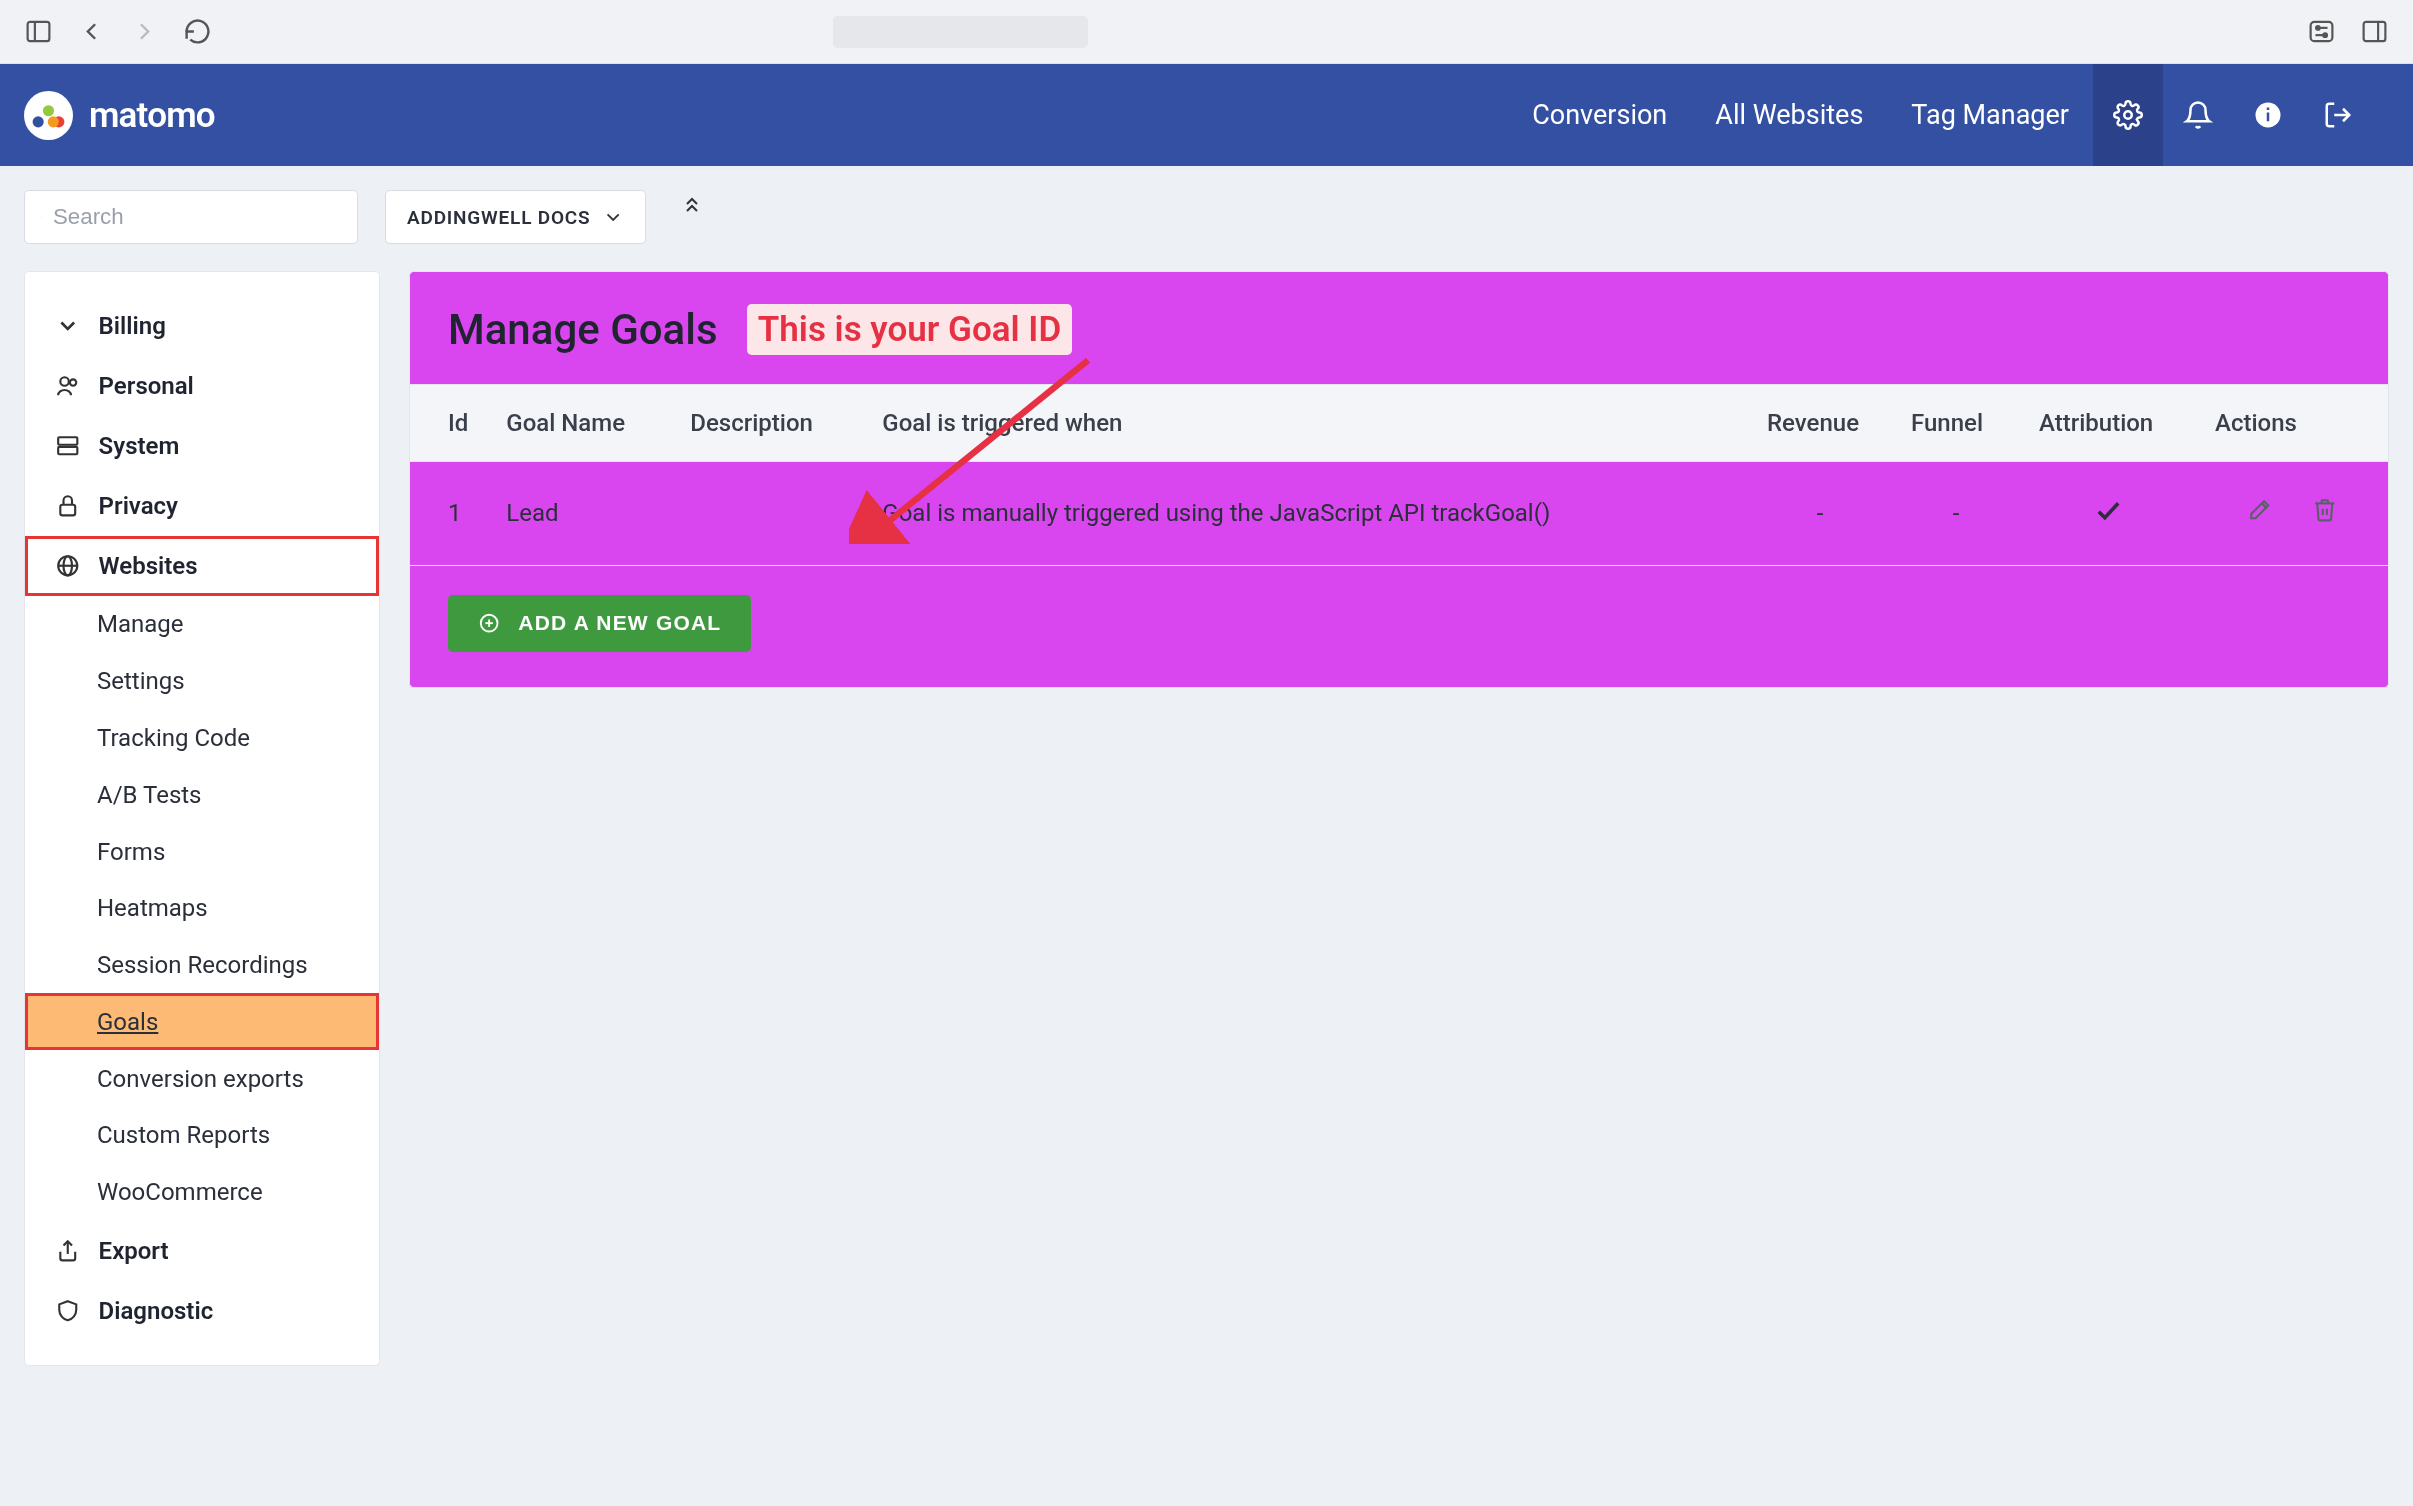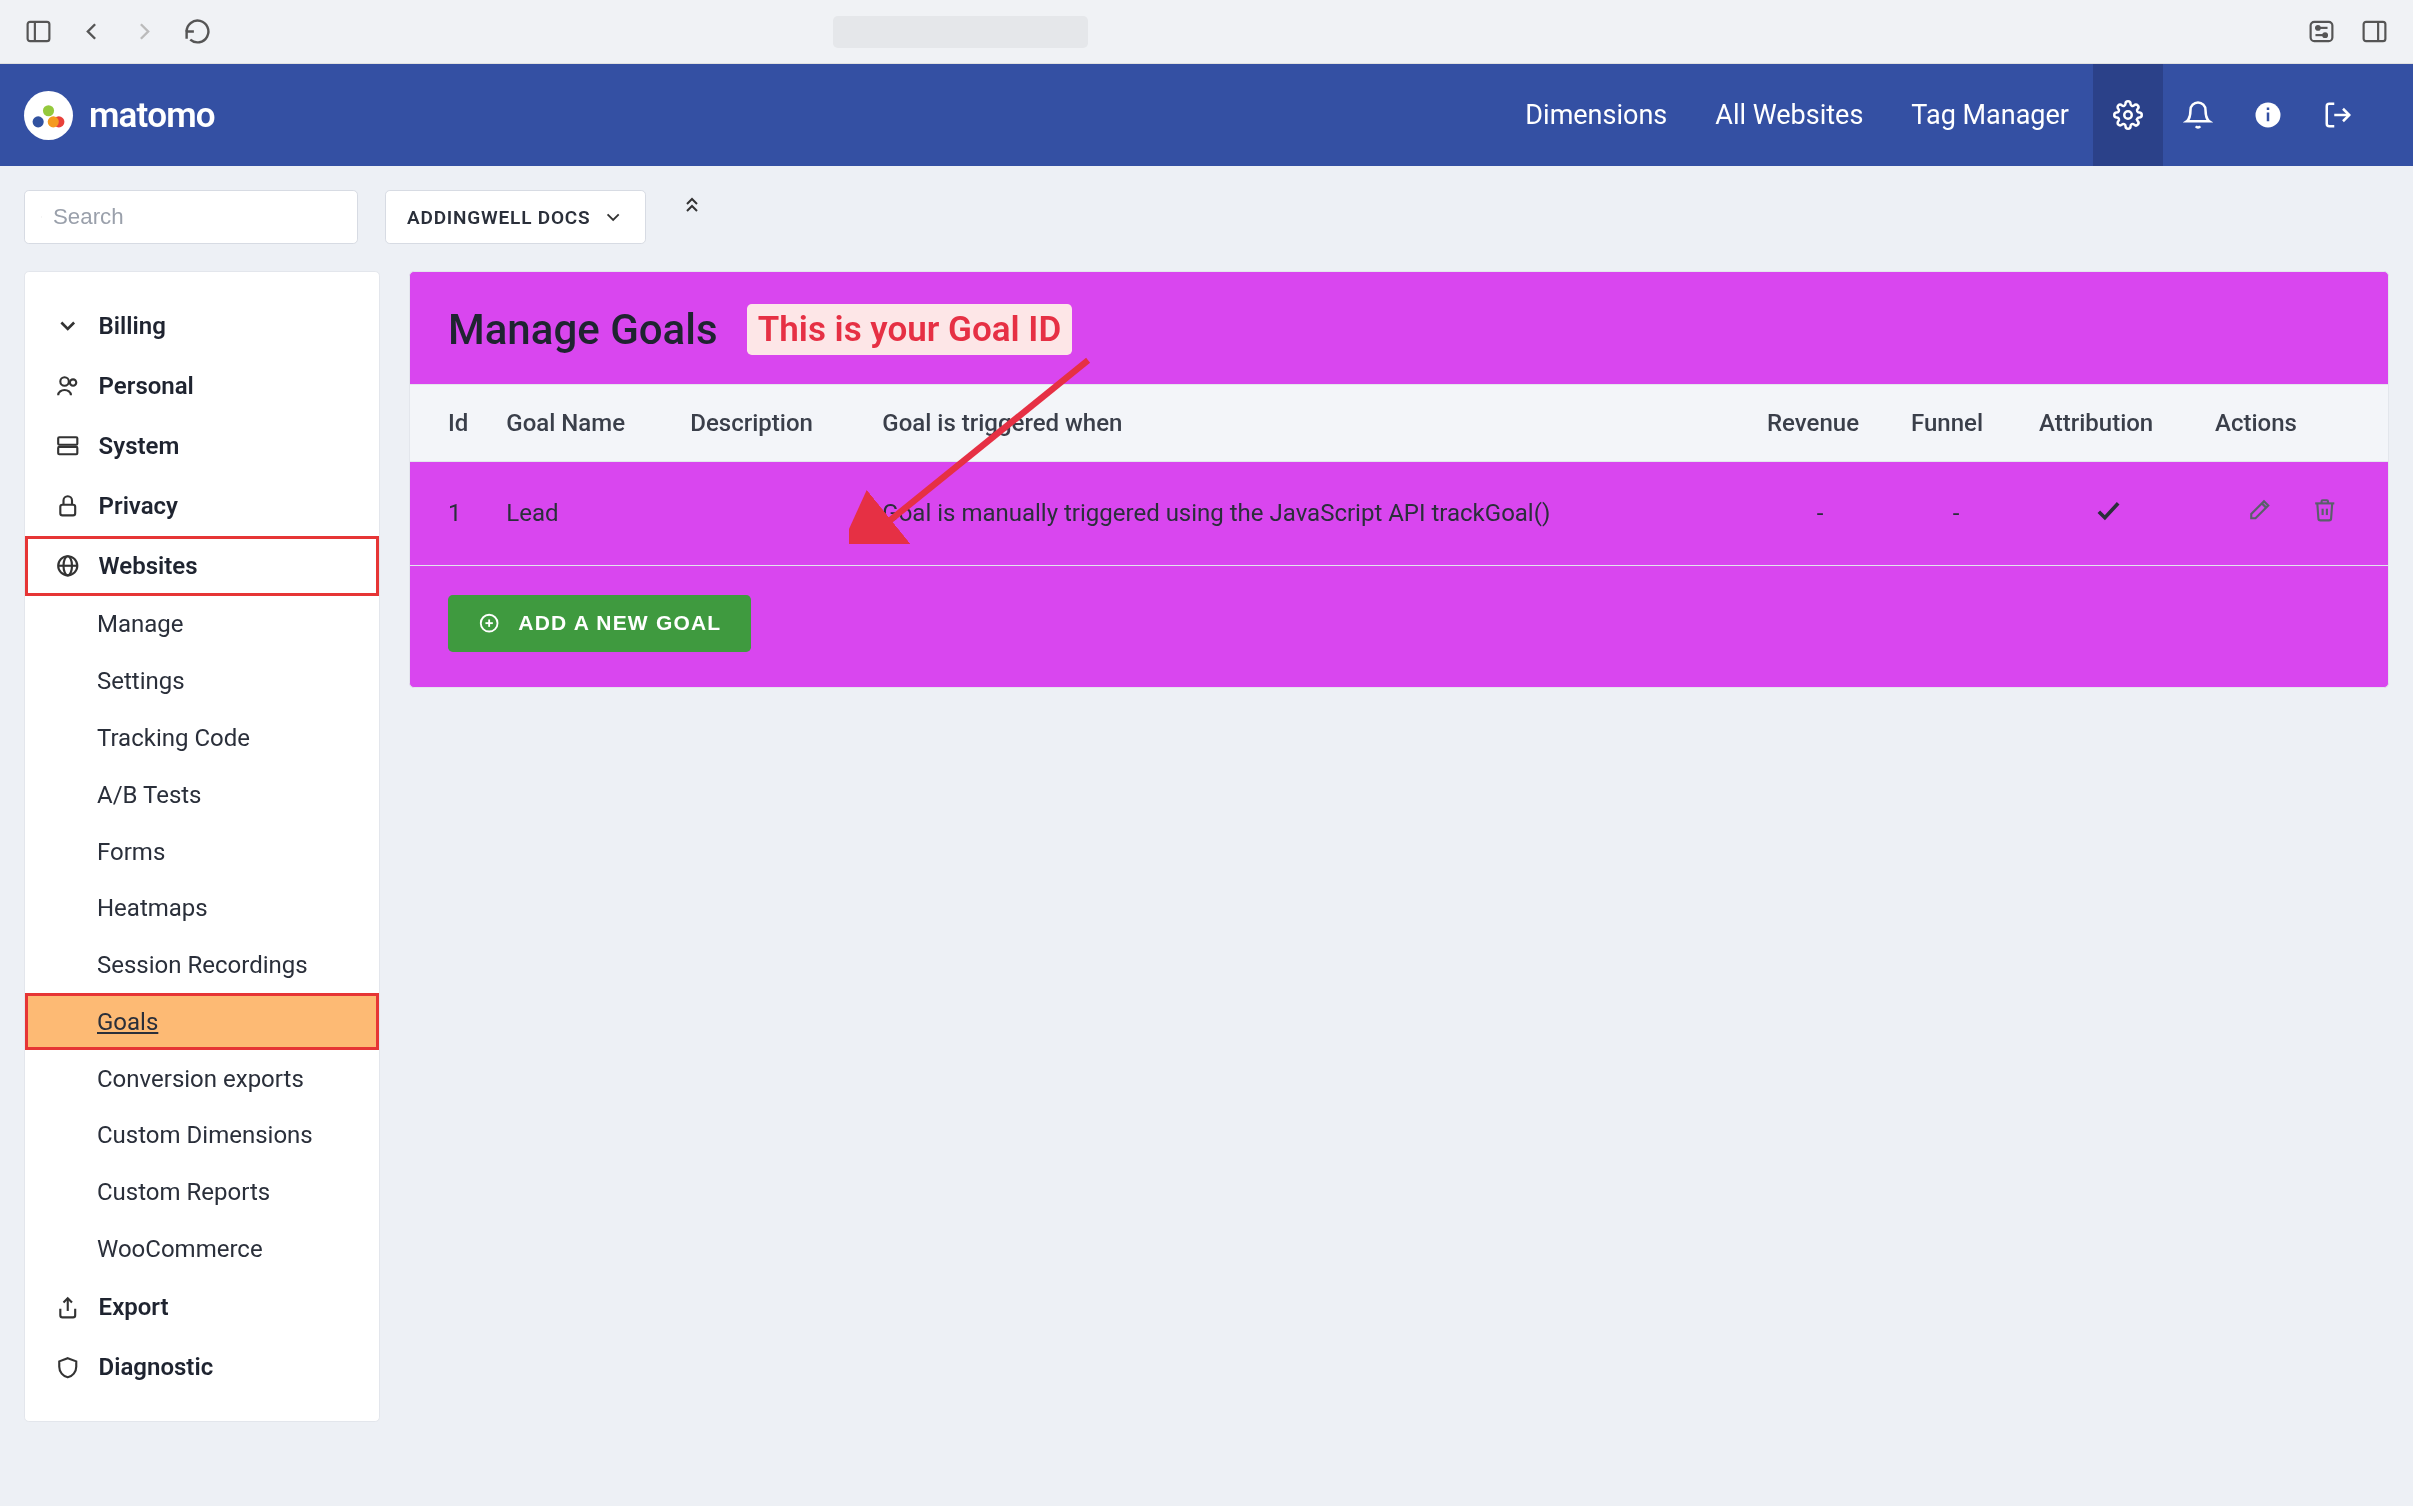--- a/index.html
+++ b/index.html
@@ -225,21 +225,21 @@
       <svg viewBox="0 0 44 44">
           <circle cx="9" cy="30" r="7" fill="#3152A0"></circle>
           <circle cx="22" cy="16" r="7" fill="#94c93d"></circle>
           <circle cx="35" cy="30" r="7" fill="#e8413a"></circle>
           <circle cx="28" cy="30" r="7" fill="#f49a1f"></circle>
         </svg>
     </div>
     <div class="logo-text">matomo</div>
   </div>
   <div class="header-nav">
-    <div class="nav-link">Dimensions</div>
+    <div class="nav-link">Conversion</div>
     <div class="nav-link">All Websites</div>
     <div class="nav-link">Tag Manager</div>
   </div>
   <div class="header-icons">
     <div class="header-icon active">
       <svg viewBox="0 0 24 24" stroke-width="2">
           <circle cx="12" cy="12" r="3"></circle>
           <path d="M19.4 15a1.7 1.7 0 0 0 .34 1.87l.06.06a2 2 0 1 1-2.83 2.83l-.06-.06a1.7 1.7 0 0 0-1.87-.34 1.7 1.7 0 0 0-1 1.55V21a2 2 0 0 1-4 0v-.09a1.7 1.7 0 0 0-1-1.55 1.7 1.7 0 0 0-1.87.34l-.06.06a2 2 0 1 1-2.83-2.83l.06-.06a1.7 1.7 0 0 0 .34-1.87 1.7 1.7 0 0 0-1.55-1H3a2 2 0 0 1 0-4h.09a1.7 1.7 0 0 0 1.55-1 1.7 1.7 0 0 0-.34-1.87l-.06-.06a2 2 0 1 1 2.83-2.83l.06.06a1.7 1.7 0 0 0 1.87.34H9a1.7 1.7 0 0 0 1-1.55V3a2 2 0 0 1 4 0v.09a1.7 1.7 0 0 0 1 1.55 1.7 1.7 0 0 0 1.87-.34l.06-.06a2 2 0 1 1 2.83 2.83l-.06.06a1.7 1.7 0 0 0-.34 1.87V9a1.7 1.7 0 0 0 1.55 1H21a2 2 0 0 1 0 4h-.09a1.7 1.7 0 0 0-1.55 1z"></path>
         </svg>
     </div>
@@ -340,21 +340,20 @@
 
     <div class="side-subitem">Manage</div>
     <div class="side-subitem">Settings</div>
     <div class="side-subitem">Tracking Code</div>
     <div class="side-subitem">A/B Tests</div>
     <div class="side-subitem">Forms</div>
     <div class="side-subitem">Heatmaps</div>
     <div class="side-subitem">Session Recordings</div>
     <div class="side-subitem selected highlighted">Goals</div>
     <div class="side-subitem">Conversion exports</div>
-    <div class="side-subitem">Custom Dimensions</div>
     <div class="side-subitem">Custom Reports</div>
     <div class="side-subitem">WooCommerce</div>
 
     <div class="side-section">
       <span class="sec-icon">
           <svg viewBox="0 0 24 24" stroke-width="2">
             <path d="M12 3v12"></path>
             <polyline points="8 7 12 3 16 7"></polyline>
             <path d="M5 13v6a2 2 0 0 0 2 2h10a2 2 0 0 0 2-2v-6"></path>
           </svg>

